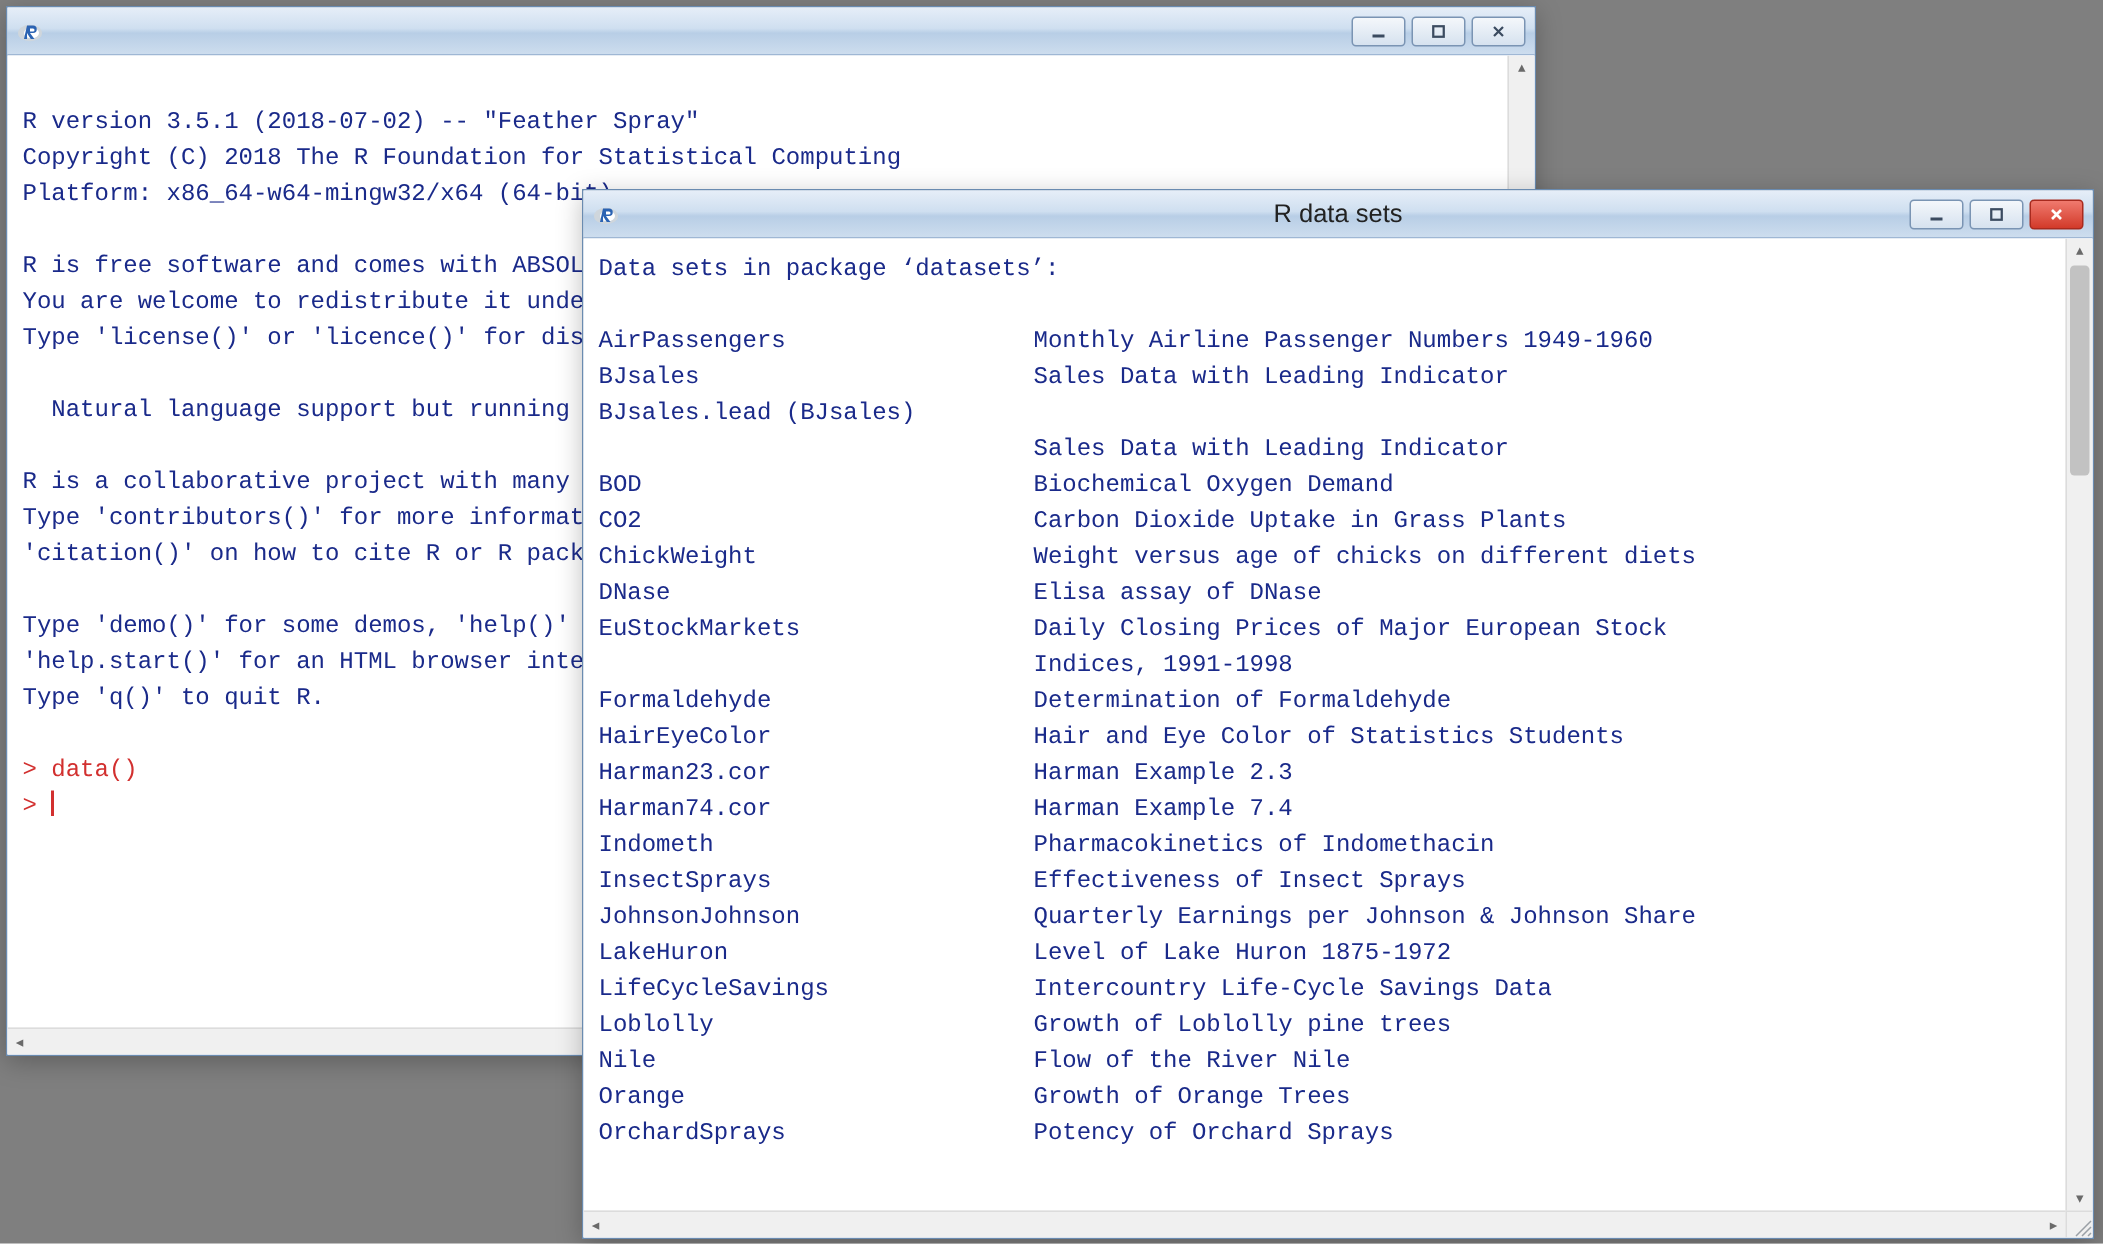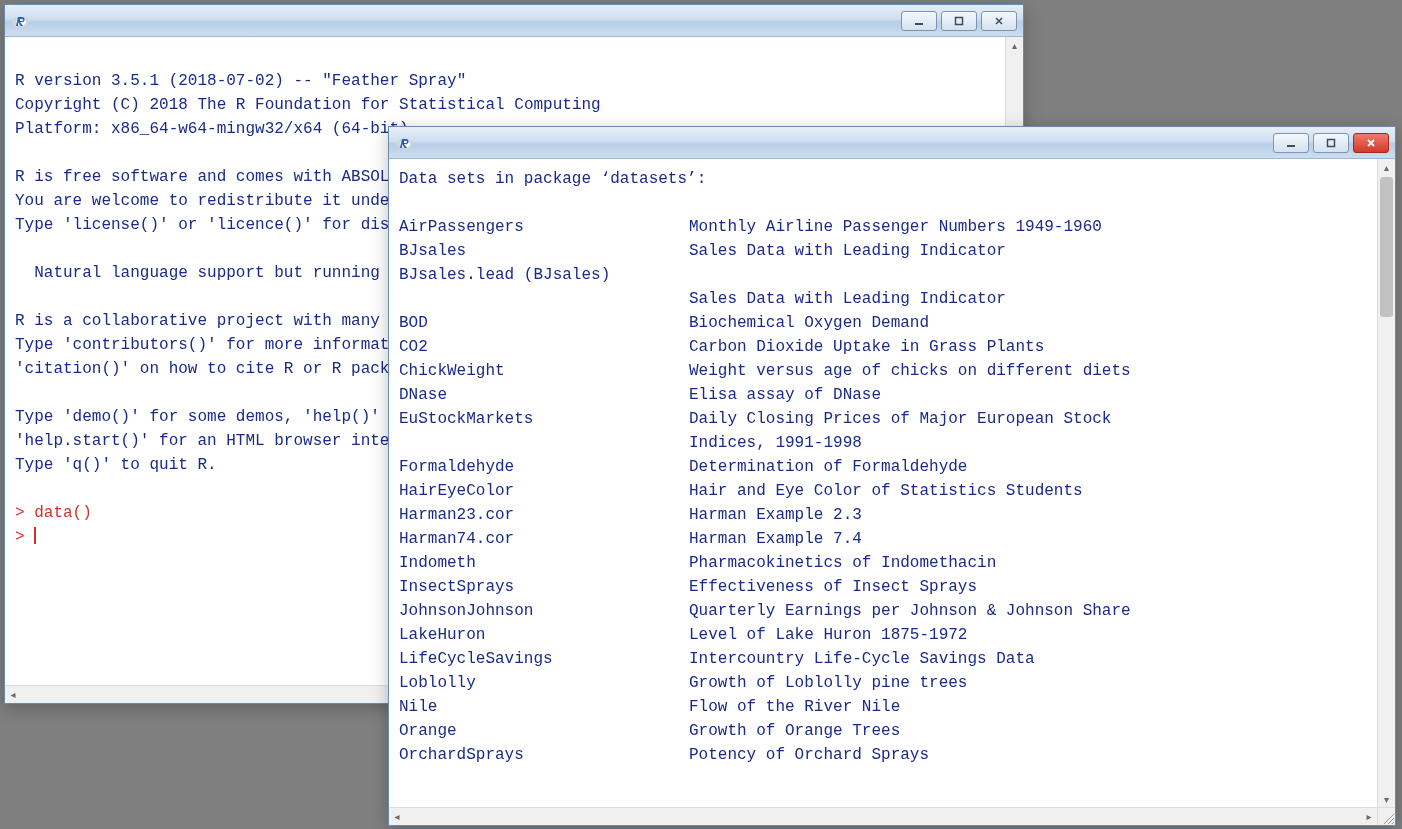--- a/index.html
+++ b/index.html
@@ -167,20 +167,21 @@
 
 <div id="datasets-window" class="window">
   <div class="titlebar">
     <span class="icon-slot">
       <svg width="18" height="18" viewBox="0 0 18 18">
         <ellipse cx="9" cy="10" rx="8" ry="5.5" fill="#cfd6dc"></ellipse>
         <ellipse cx="10" cy="10" rx="5" ry="3.5" fill="#fff"></ellipse>
         <path d="M7 5 h4 a2.5 2.5 0 0 1 0 5 h-2 l3 4 h-2.5 l-2.5-4 v4 h-2 z M9 7 v2 h2 a1 1 0 0 0 0-2 z" fill="#2b63b3"></path>
       </svg>
     </span>
+    <span class="title">R data sets</span>
     <div class="window-controls">
       <div class="ctrl-btn">
         <svg width="10" height="10" viewBox="0 0 10 10">
             <rect x="1" y="7" width="8" height="2" fill="#3b4b60"></rect>
           </svg>
       </div>
       <div class="ctrl-btn">
         <svg width="10" height="10" viewBox="0 0 10 10">
             <rect x="1.5" y="1.5" width="7" height="7" fill="none" stroke="#3b4b60" stroke-width="1.5"></rect>
           </svg>

